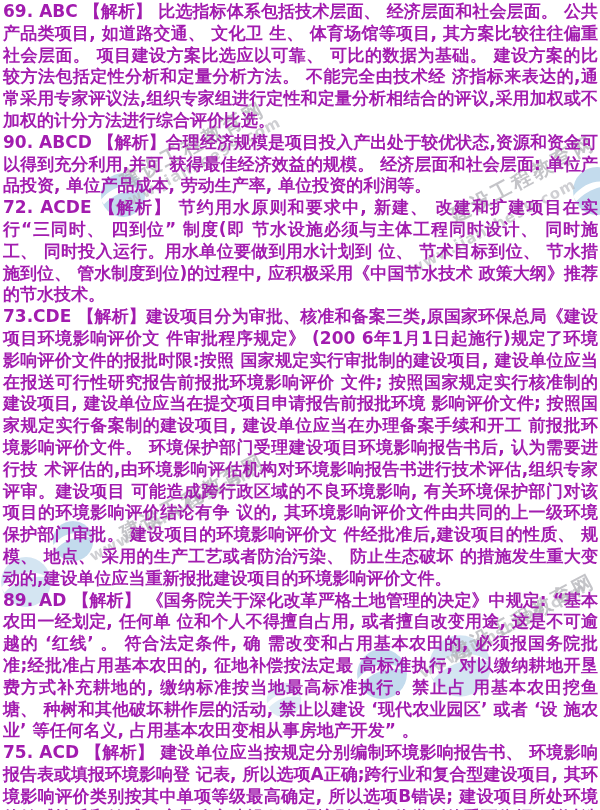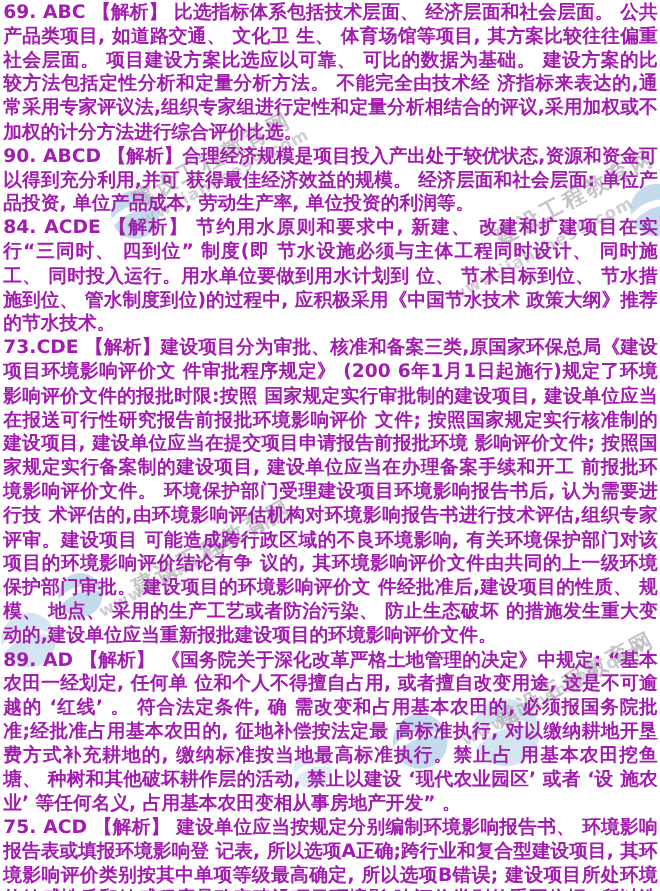--- a/index.html
+++ b/index.html
@@ -79,21 +79,21 @@
   <span class="wm-url" style="left:425px;top:664px">www.jianshe99.com</span>
 </div>
 
 <div class="doc">
 
   <p class="item"><span>69. ABC </span><span>【解析】</span><span> 比选指标体系包括技术层面、 经济层面和社会层面。 公共产品类项目, 如道路交通、 文化卫 生、 体育场馆等项目, 其方案比较往往偏重社会层面。 项目建设方案比选应以可靠、 可比的数据为基础。 建设方案的比较方法包括定性分析和定量分析方法。 不能完全由技术经 济指标来表达的,通常采用专家评议法,组织专家组进行定性和定量分析相结合的评议,采用加权或不加权的计分方法进行综合评价比选。</span></p>
 
   <p class="item"><span>90. ABCD </span><span>【解析】</span><span>合理经济规模是项目投入产出处于较优状态,资源和资金可以得到充分利用,并可 获得最佳经济效益的规模。 经济层面和社会层面: 单位产品投资, 单位产品成本, 劳动生产率, 单位投资的利润等。</span></p>
 
 
-  <p class="item"><span>84. ACDE </span><span>【解析】</span><span> 节约用水原则和要求中, 新建、 改建和扩建项目在实行“三同时、 四到位” 制度(即 节水设施必须与主体工程同时设计、 同时施工、 同时投入运行。用水单位要做到用水计划到 位、 节术目标到位、 节水措施到位、 管水制度到位)的过程中, 应积极采用《中国节水技术 政策大纲》推荐的节水技术。</span></p>
+  <p class="item"><span>72. ACDE </span><span>【解析】</span><span> 节约用水原则和要求中, 新建、 改建和扩建项目在实行“三同时、 四到位” 制度(即 节水设施必须与主体工程同时设计、 同时施工、 同时投入运行。用水单位要做到用水计划到 位、 节术目标到位、 节水措施到位、 管水制度到位)的过程中, 应积极采用《中国节水技术 政策大纲》推荐的节水技术。</span></p>
 
   <p class="item"><span>73.CDE </span><span>【解析】</span><span>建设项目分为审批、核准和备案三类,原国家环保总局《建设项目环境影响评价文 件审批程序规定》 (200 6年1月1日起施行)规定了环境影响评价文件的报批时限:按照 国家规定实行审批制的建设项目, 建设单位应当在报送可行性研究报告前报批环境影响评价 文件; 按照国家规定实行核准制的建设项目, 建设单位应当在提交项目申请报告前报批环境 影响评价文件; 按照国家规定实行备案制的建设项目, 建设单位应当在办理备案手续和开工 前报批环境影响评价文件。 环境保护部门受理建设项目环境影响报告书后, 认为需要进行技 术评估的,由环境影响评估机构对环境影响报告书进行技术评估,组织专家评审。建设项目 可能造成跨行政区域的不良环境影响, 有关环境保护部门对该项目的环境影响评价结论有争 议的, 其环境影响评价文件由共同的上一级环境保护部门审批。 建设项目的环境影响评价文 件经批准后,建设项目的性质、 规模、 地点、 采用的生产工艺或者防治污染、 防止生态破坏 的措施发生重大变动的,建设单位应当重新报批建设项目的环境影响评价文件。</span></p>
 
   <p class="item"><span>89. AD </span><span>【解析】</span><span> 《国务院关于深化改革严格土地管理的决定》中规定: “基本农田一经划定, 任何单 位和个人不得擅自占用, 或者擅自改变用途, 这是不可逾越的 ‘红线’ 。 符合法定条件, 确 需改变和占用基本农田的, 必须报国务院批准;经批准占用基本农田的, 征地补偿按法定最 高标准执行, 对以缴纳耕地开垦费方式补充耕地的, 缴纳标准按当地最高标准执行。禁止占 用基本农田挖鱼塘、 种树和其他破坏耕作层的活动, 禁止以建设 ‘现代农业园区’ 或者 ‘设 施农业’ 等任何名义, 占用基本农田变相从事房地产开发” 。</span></p>
 
   <p class="item"><span>75. ACD </span><span>【解析】</span><span> 建设单位应当按规定分别编制环境影响报告书、 环境影响报告表或填报环境影响登 记表, 所以选项A正确;跨行业和复合型建设项目, 其环境影响评价类别按其中单项等级最高确定, 所以选项B错误; 建设项目所处环境的敏感性质和敏感程度是确定建设项目环境影 响评价类别的重要依据, 所以选项C正确; 环境影响报告书和环境影响报告表统称为环境影 响评价文件, 所以选项D正确;可能对环境造成轻度影响的建设项目, 应按规定编制环境影 响报告表, 而不是环境影响登记表, 所以选项E错误。</span></p>
 
 </div>
 
 </body></html>

